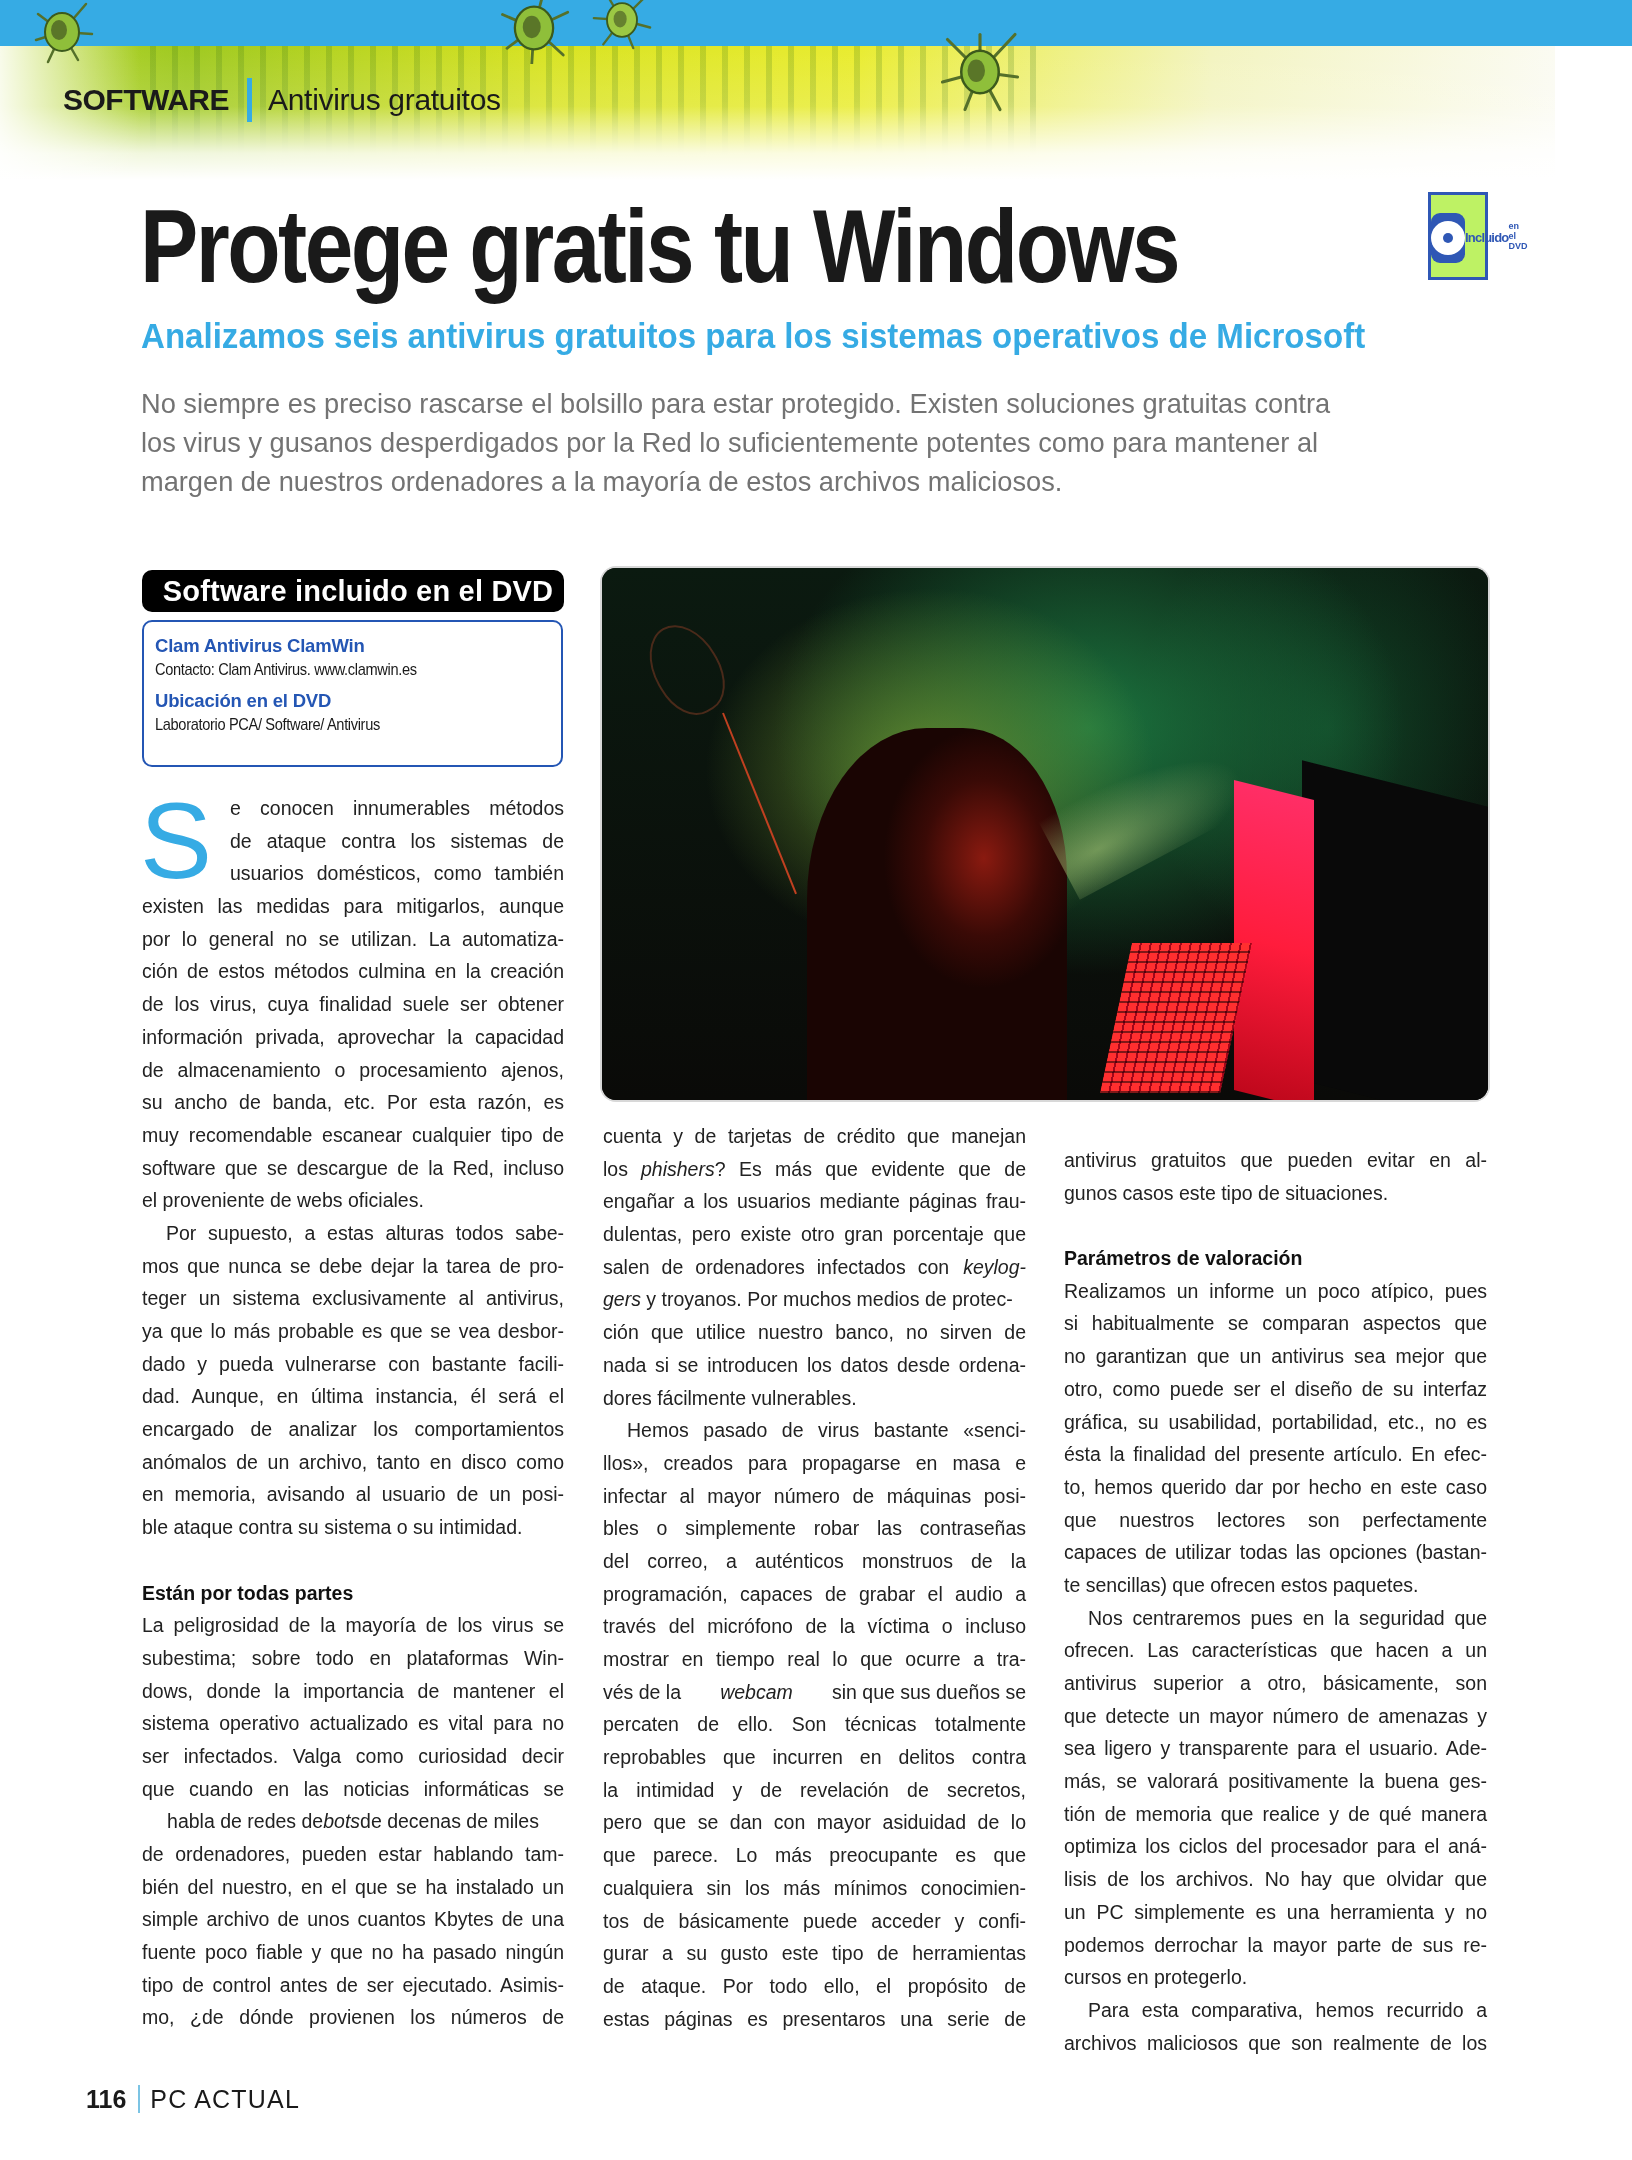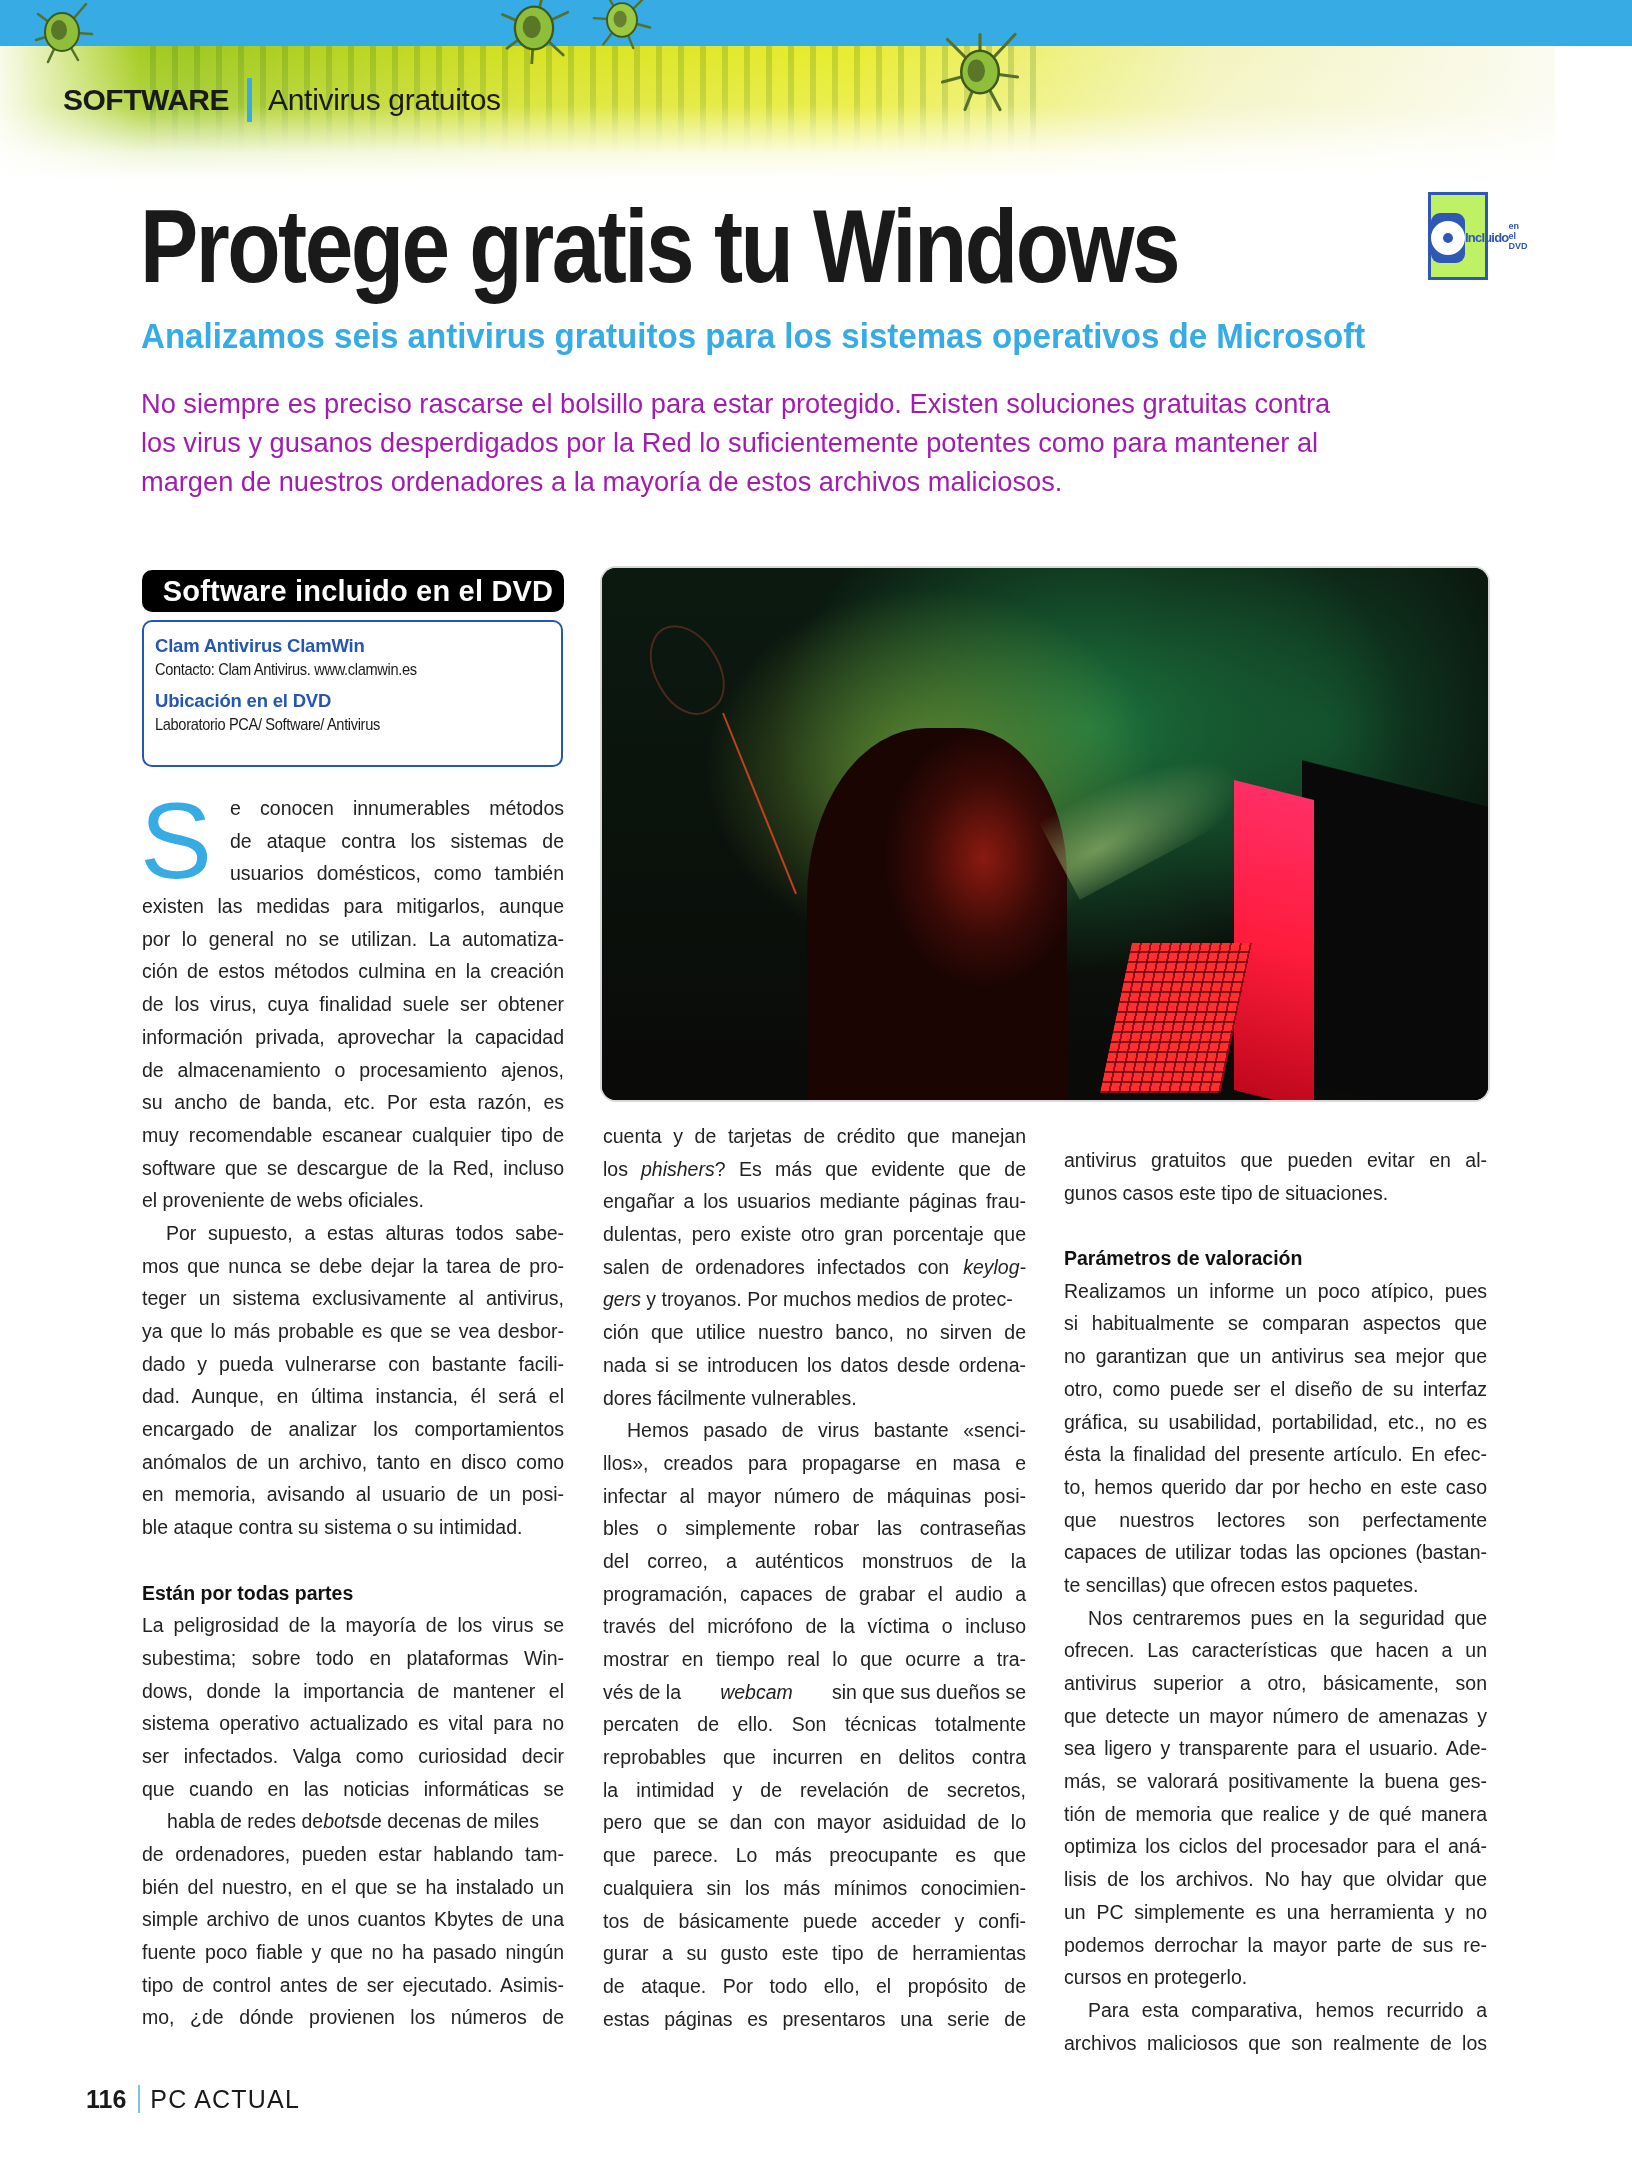--- a/index.html
+++ b/index.html
@@ -37,21 +37,21 @@
   .dvd-badge .disc { width: 34px; height: 34px; border-radius: 50%; background: #fff; display: flex; align-items: center; justify-content: center; }
   .dvd-badge .disc span { width: 10px; height: 10px; border-radius: 50%; background: #2f57b5; display: block; }
   .dvd-badge .badge-l1 { font-family: "Liberation Sans", sans-serif; font-weight: bold; font-size: 13px; line-height: 14px;
     color: #2f57b5; letter-spacing: -0.8px; margin-top: 3px; }
   .dvd-badge .badge-l2 { font-family: "Liberation Sans", sans-serif; font-weight: bold; font-size: 9px; line-height: 10px; color: #2f57b5; }
 
   .subtitle { position: absolute; left: 141px; top: 314px; font-family: "Liberation Sans", sans-serif;
     font-size: 35px; line-height: 44px; color: #36abe4; white-space: nowrap;
     transform: scaleX(0.945); transform-origin: left center; }
   .intro { position: absolute; left: 141px; top: 384px; width: 1400px; font-family: "Liberation Sans", sans-serif;
-    font-size: 28.5px; line-height: 39px; color: #a21caf; }
+    font-size: 28.5px; line-height: 39px; color: #737373; }
   .intro div { white-space: nowrap; transform: scaleX(0.955); transform-origin: left center; }
 
   
   .dvd-title { position: absolute; left: 142px; top: 570px; width: 422px; height: 42px; background: #000000;
     border-radius: 10px; color: #fff; font-family: "Liberation Sans", sans-serif; font-weight: bold;
     font-size: 29px; line-height: 42px; padding-left: 10px; white-space: nowrap; letter-spacing: 0.2px; text-align: center; }
   .dvd-box { position: absolute; left: 142px; top: 620px; width: 421px; height: 147px; border: 2px solid #2456b4;
     border-radius: 10px; padding: 12px 0 0 11px; font-family: "Liberation Sans", sans-serif; }
   .dvd-box .k { color: #2456b4; font-weight: bold; font-size: 18.5px; line-height: 24px; letter-spacing: -0.2px; }
   .dvd-box .v { color: #1a1a1a; font-size: 17px; line-height: 24px; margin-bottom: 7px; letter-spacing: -0.4px;

